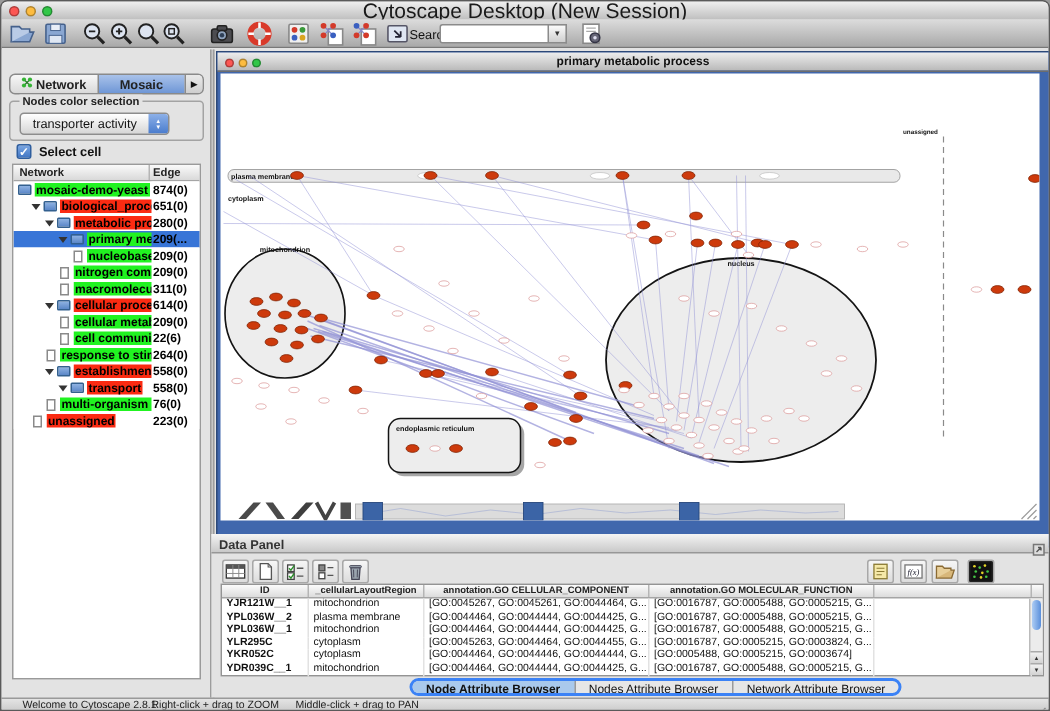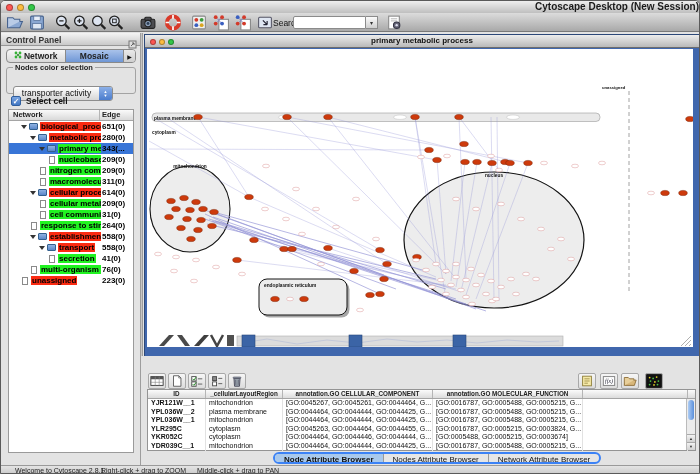--- a/index.html
+++ b/index.html
@@ -1,41 +1,41 @@
 <!DOCTYPE html>
 <html><head>
 <meta charset="utf-8">
 <style>
   *{margin:0;padding:0;box-sizing:border-box}
   html,body{background:#9a9a9a}
   #window{position:relative;width:700px;height:474px;font-family:"Liberation Sans",sans-serif;
     background:#e3e3e3;border:1px solid #5a5a5a;border-radius:5px 5px 0 0;overflow:hidden}
   
   .titlebar{position:absolute;top:0;left:0;width:100%;height:12px;background:linear-gradient(#efefef,#bfbfbf)}
-  .title{text-align:right;font-size:10px;font-weight:bold;line-height:12px;color:#1a1a1a}
+  .title{text-align:center;font-size:14px;font-weight:normal;line-height:12px;color:#1a1a1a}
   .lights{position:absolute;left:5px;top:2.5px;display:flex;gap:4px}
   .light{width:7px;height:7px;border-radius:50%;border:1px solid rgba(0,0,0,.3)}
   .toolbar{position:absolute;top:12px;left:0;width:100%;height:19px;background:linear-gradient(#dcdcdc,#a9a9a9);border-bottom:1px solid #787878}
   .tbicon{position:absolute;top:1px;width:18px;height:17px}
   .tbicon svg{width:100%;height:100%}
   .search-label{position:absolute;left:272px;top:5px;font-size:8.5px;color:#111}
   .search-box{position:absolute;left:292px;top:3px;width:73px;height:13px;background:#fff;border:1px solid #8b8b8b;border-radius:2px 0 0 2px;font-size:8px;padding:0 2px}
   .search-arrow{position:absolute;left:365px;top:3px;width:12px;height:13px;background:linear-gradient(#fbfbfb,#cfcfcf);border:1px solid #8b8b8b;border-left:none;font-size:6px;color:#333;text-align:center;line-height:12px}
   
   #control-panel{position:absolute;left:0;top:32px;width:140px;height:432px;background:#e3e3e3}
   .panel-header{position:absolute;left:0;top:0;width:100%;height:13px;background:linear-gradient(#f4f4f4,#c9c9c9);border-bottom:1px solid #979797}
   .panel-title{position:absolute;left:5px;top:2px;font-size:8.5px;font-weight:bold;color:#333}
   .float-icon{position:absolute;right:4px;top:2px;width:9px;height:9px}
   .cp-tabs{position:absolute;left:5px;top:16px;width:130px;height:14px;display:flex;border:1px solid #8a8a8a;border-radius:4px;overflow:hidden;background:linear-gradient(#f7f7f7,#d9d9d9)}
   .cp-tab{flex:1;display:flex;align-items:center;justify-content:center;gap:2px;font-size:8.5px;font-weight:bold;color:#222}
   .cp-tab.sel{background:linear-gradient(#a9c2ea,#6f97d6);border-left:1px solid #8a8a8a;border-right:1px solid #8a8a8a}
   .cp-tab-arrow{width:11px;display:flex;align-items:center;justify-content:center;background:linear-gradient(#e9e9e9,#cfcfcf);font-size:6px;color:#111}
   .groupbox{position:absolute;left:5px;top:34px;width:130px;height:27px;border:1px solid #a3a3a3;border-radius:3px}
   .group-label{position:absolute;left:6px;top:-5px;background:#e3e3e3;padding:0 2px;font-size:7.5px;font-weight:bold;color:#222}
-  .combo{position:absolute;left:6px;top:18px;width:100px;height:15px;display:flex;border:1px solid #8d8d8d;border-radius:3px;overflow:hidden;background:linear-gradient(#ffffff,#d6d6d6)}
+  .combo{position:absolute;left:6px;top:7px;width:100px;height:15px;display:flex;border:1px solid #8d8d8d;border-radius:3px;overflow:hidden;background:linear-gradient(#ffffff,#d6d6d6)}
   .combo-text{flex:1;font-size:8.5px;line-height:13px;text-align:center;color:#111}
   .combo-step{width:13px;background:linear-gradient(#8cb0e8,#4a7ccd);display:flex;flex-direction:column;align-items:center;justify-content:center;color:#fff;font-size:4px;line-height:4px}
   .checkrow{position:absolute;left:10px;top:63px;display:flex;align-items:center;gap:5px}
   .checkbox{width:10px;height:10px;border-radius:2px;border:1px solid #2f5e9e;background:linear-gradient(#7ba6e2,#4277c4);color:#fff;font-size:8px;line-height:9px;text-align:center;font-weight:bold}
   .check-label{font-size:8.5px;font-weight:bold;color:#111}
   .whitebox{position:absolute;left:7px;top:76px;width:126px;height:344px;background:#fff;border:1px solid #9a9a9a;overflow:hidden}
   .theader{display:flex;height:11px;background:linear-gradient(#fafafa,#d9d9d9);border-bottom:1px solid #a5a5a5;font-size:7.5px;font-weight:bold;color:#222}
   .theader .c1{flex:1;padding-left:4px;border-right:1px solid #b5b5b5;line-height:10px}
   .theader .c2{width:33px;padding-left:2px;line-height:10px}
   .trow{position:relative;height:11px;line-height:11px;display:flex;align-items:center;background:#fff;font-size:8px;font-weight:bold;white-space:nowrap}
@@ -173,27 +173,20 @@
     <span class="tbicon" style="left:384px"><svg viewBox="0 0 16 16">
           <rect x="3" y="2" width="10" height="12" fill="#fff" stroke="#888"></rect>
           <line x1="5" y1="4.5" x2="11" y2="4.5" stroke="#aaa" stroke-width=".8"></line>
           <line x1="5" y1="6.5" x2="11" y2="6.5" stroke="#aaa" stroke-width=".8"></line>
           <circle cx="10.5" cy="10.5" r="3" fill="#667" stroke="#334"></circle>
           <circle cx="10.5" cy="10.5" r="1.1" fill="#dde"></circle>
         </svg></span>
   </div>
 
   <div id="control-panel">
-    <div class="panel-header">
-      <span class="panel-title">Control Panel</span>
-      <span class="float-icon"><svg viewBox="0 0 9 9">
-            <rect x="1" y="1" width="7" height="7" fill="#ddd" stroke="#777"></rect>
-            <path d="M3 6 L6 3 M6 3 H4 M6 3 V5" stroke="#555" stroke-width=".9" fill="none"></path>
-          </svg></span>
-    </div>
     <div class="cp-tabs">
       <div class="cp-tab">
         <span><svg width="8" height="8" viewBox="0 0 8 8">
               <line x1="2" y1="2" x2="6" y2="6" stroke="#2a7a2a" stroke-width=".8"></line>
               <line x1="6" y1="2" x2="2" y2="6" stroke="#2a7a2a" stroke-width=".8"></line>
               <circle cx="2" cy="2" r="1.4" fill="#35b335"></circle>
               <circle cx="6" cy="2" r="1.4" fill="#35b335"></circle>
               <circle cx="2" cy="6" r="1.4" fill="#35b335"></circle>
               <circle cx="6" cy="6" r="1.4" fill="#35b335"></circle>
             </svg></span>
@@ -218,39 +211,46 @@
       <span class="checkbox">✓</span>
       <span class="check-label">Select cell</span>
     </div>
     <div class="whitebox">
       <div class="theader">
         <span class="c1">Network</span>
         <span class="c2">Edge</span>
       </div>
       <div id="tree-rows">
           <div class="trow">
+            <span class="ind" style="width: 3px;"></span>
+            <span class="exp none"></span>
+            <span class="fold"></span>
+            <span class="labelwrap"><span class="tlabel green">mosaic-demo-yeast</span></span>
+            <span class="tcount">874(0)</span>
+          </div>
+          <div class="trow">
             <span class="ind" style="width: 12px;"></span>
             <span class="exp"></span>
             <span class="fold"></span>
             <span class="labelwrap"><span class="tlabel red">biological_process</span></span>
             <span class="tcount">651(0)</span>
           </div>
           <div class="trow">
             <span class="ind" style="width: 21px;"></span>
             <span class="exp"></span>
             <span class="fold"></span>
             <span class="labelwrap"><span class="tlabel red">metabolic process</span></span>
             <span class="tcount">280(0)</span>
           </div>
           <div class="trow sel">
             <span class="ind" style="width: 30px;"></span>
             <span class="exp"></span>
             <span class="fold"></span>
             <span class="labelwrap"><span class="tlabel green">primary metabo</span></span>
-            <span class="tcount">343(...</span>
+            <span class="tcount">209(...</span>
           </div>
           <div class="trow">
             <span class="ind" style="width: 39px;"></span>
             <span class="exp none"></span>
             <span class="docic"></span>
             <span class="labelwrap"><span class="tlabel green">nucleobase-</span></span>
             <span class="tcount">209(0)</span>
           </div>
           <div class="trow">
             <span class="ind" style="width: 30px;"></span>
@@ -278,21 +278,21 @@
             <span class="exp none"></span>
             <span class="docic"></span>
             <span class="labelwrap"><span class="tlabel green">cellular metabo</span></span>
             <span class="tcount">209(0)</span>
           </div>
           <div class="trow">
             <span class="ind" style="width: 30px;"></span>
             <span class="exp none"></span>
             <span class="docic"></span>
             <span class="labelwrap"><span class="tlabel green">cell communicat</span></span>
-            <span class="tcount">31(0)</span>
+            <span class="tcount">22(6)</span>
           </div>
           <div class="trow">
             <span class="ind" style="width: 21px;"></span>
             <span class="exp none"></span>
             <span class="docic"></span>
             <span class="labelwrap"><span class="tlabel green">response to stimulu</span></span>
             <span class="tcount">264(0)</span>
           </div>
           <div class="trow">
             <span class="ind" style="width: 21px;"></span>
@@ -300,27 +300,20 @@
             <span class="fold"></span>
             <span class="labelwrap"><span class="tlabel red">establishment of lo</span></span>
             <span class="tcount">558(0)</span>
           </div>
           <div class="trow">
             <span class="ind" style="width: 30px;"></span>
             <span class="exp"></span>
             <span class="fold"></span>
             <span class="labelwrap"><span class="tlabel red">transport</span></span>
             <span class="tcount">558(0)</span>
-          </div>
-          <div class="trow">
-            <span class="ind" style="width: 39px;"></span>
-            <span class="exp none"></span>
-            <span class="docic"></span>
-            <span class="labelwrap"><span class="tlabel green">secretion</span></span>
-            <span class="tcount">41(0)</span>
           </div>
           <div class="trow">
             <span class="ind" style="width: 21px;"></span>
             <span class="exp none"></span>
             <span class="docic"></span>
             <span class="labelwrap"><span class="tlabel green">multi-organism pro</span></span>
             <span class="tcount">76(0)</span>
           </div>
           <div class="trow">
             <span class="ind" style="width: 12px;"></span>
@@ -519,20 +512,27 @@
             <rect x="80" y="286" width="7" height="11" fill="#505050"></rect>
           </g>
           <line x1="534" y1="297" x2="544" y2="287" stroke="#9a9a9a" stroke-width="0.8"></line>
           <line x1="538" y1="297" x2="544" y2="291" stroke="#9a9a9a" stroke-width="0.8"></line>
           <line x1="542" y1="297" x2="544" y2="295" stroke="#9a9a9a" stroke-width="0.8"></line>
         </svg>
     </div>
   </div>
 
   <div id="data-panel">
+    <div class="panel-header">
+      <span class="panel-title">Data Panel</span>
+      <span class="float-icon"><svg viewBox="0 0 9 9">
+            <rect x="1" y="1" width="7" height="7" fill="#ddd" stroke="#777"></rect>
+            <path d="M3 6 L6 3 M6 3 H4 M6 3 V5" stroke="#555" stroke-width=".9" fill="none"></path>
+          </svg></span>
+    </div>
     <span class="dp-toolbar-ic" style="left:7px"><svg viewBox="0 0 18 16">
           <rect x="2" y="3" width="14" height="10" fill="#fff" stroke="#333"></rect>
           <rect x="2" y="3" width="14" height="3" fill="#555"></rect>
           <line x1="2" y1="9.5" x2="16" y2="9.5" stroke="#888" stroke-width=".7"></line>
           <line x1="7" y1="3" x2="7" y2="13" stroke="#888" stroke-width=".7"></line>
           <line x1="11.5" y1="3" x2="11.5" y2="13" stroke="#888" stroke-width=".7"></line>
         </svg></span>
     <span class="dp-toolbar-ic" style="left:27px"><svg viewBox="0 0 18 16">
           <path d="M5 2 H11 L13.5 4.5 V14 H5 Z" fill="#fff" stroke="#555"></path>
           <path d="M11 2 L11 4.5 H13.5" fill="none" stroke="#555" stroke-width=".8"></path>

